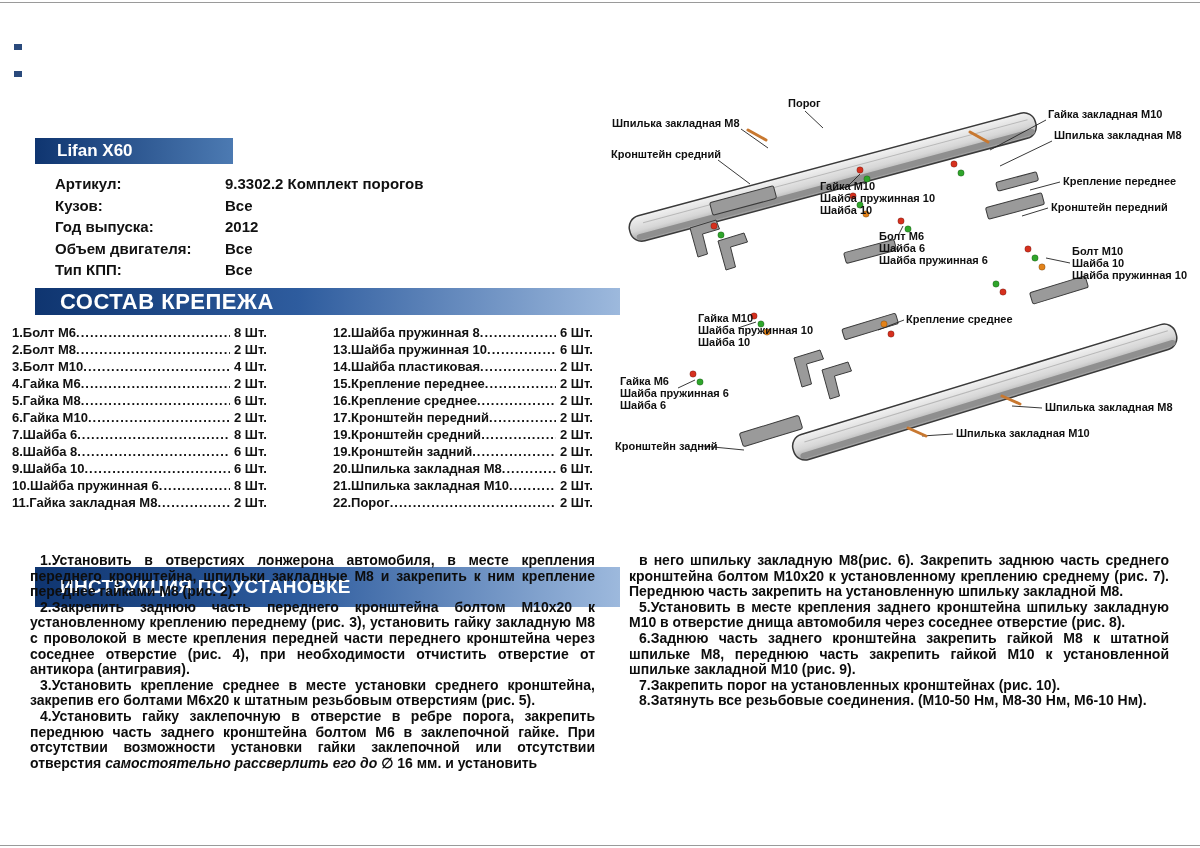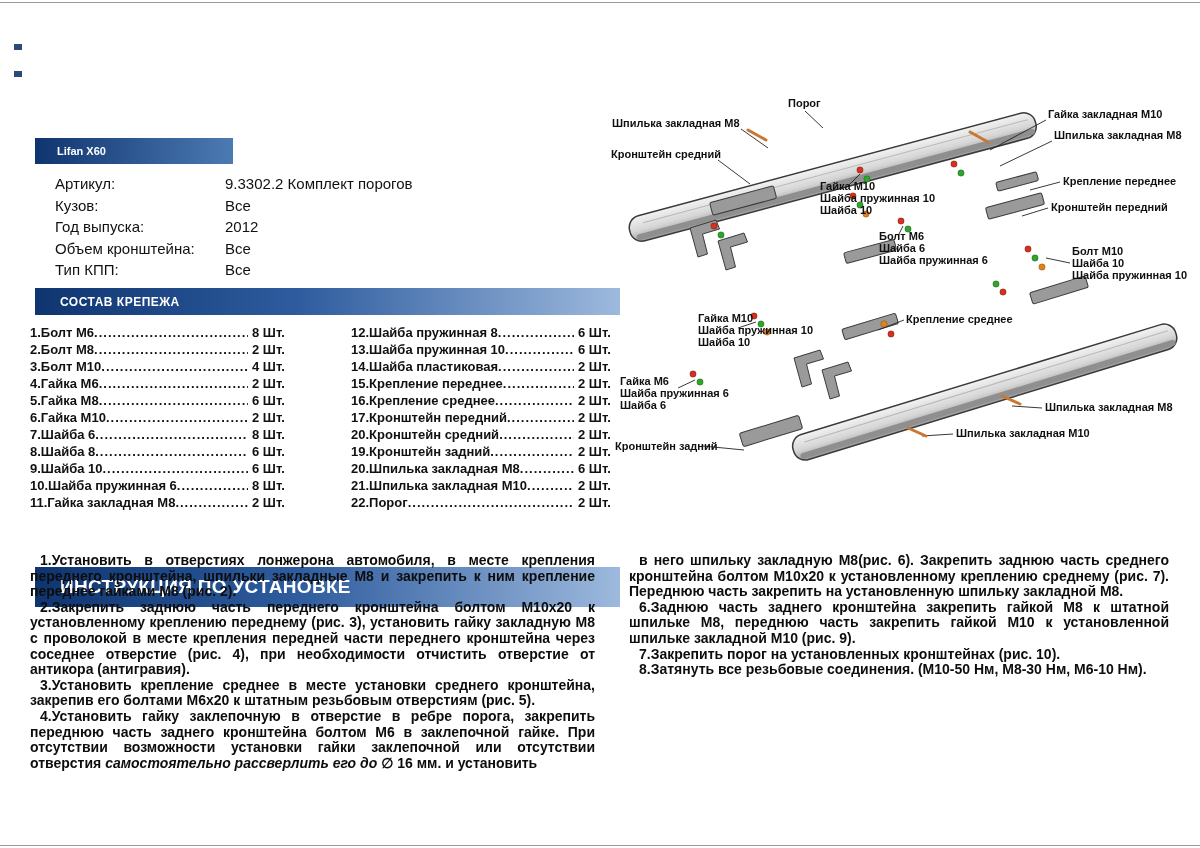--- a/index.html
+++ b/index.html
@@ -8,32 +8,32 @@
     font-family:"Liberation Sans", sans-serif; overflow:hidden;
   }
   .page-border { position:absolute; left:0; right:0; height:1px; background:#9a9a9a; }
   .edge-mark { position:absolute; left:14px; width:8px; height:6px; background:#2a4a7c; }
 
   .titlebar {
     position:absolute; color:#ffffff; font-weight:bold;
     background:linear-gradient(90deg,#0f3570 0%, #2e5c9e 45%, #9db9dd 100%);
     display:flex; align-items:center;
   }
-  .bar-model { left:35px; top:138px; width:176px; height:26px; font-size:11px; padding-left:22px;
+  .bar-model { left:35px; top:138px; width:176px; height:26px; font-size:17px; padding-left:22px;
     background:linear-gradient(90deg,#0f3570 0%, #4c7ab2 100%); }
-  .bar-parts { left:35px; top:288px; width:560px; height:27px; font-size:12px; padding-left:25px; letter-spacing:.5px; }
+  .bar-parts { left:35px; top:288px; width:560px; height:27px; font-size:22px; padding-left:25px; letter-spacing:.5px; }
   .bar-instr { left:35px; top:519px; width:560px; height:40px; font-size:19px; padding-left:25px; letter-spacing:.3px;margin-top:48px; }
 
-  .product-info { position:absolute; left:55px; top:173px; font-size:15px; font-weight:normal; color:#111; }
+  .product-info { position:absolute; left:55px; top:173px; font-size:15px; font-weight:bold; color:#111; }
   .pi-row { height:21.5px; line-height:21.5px; white-space:nowrap; }
   .pi-label { display:inline-block; width:170px; }
   .pi-value { display:inline-block; }
 
   .parts-columns { position:absolute; left:30px; top:324px; width:562px; display:flex; gap:8px;
-    font-size:13px; font-weight:bold; color:#111; }
+    font-size:13px; font-weight:bold; color:#111;justify-content:center; }
   .parts-col { width:272px; }
   .parts-col.right { width:277px;margin-left:41px; }
   .part-row { display:flex; height:17px; line-height:17px; white-space:nowrap; }
   .part-name { flex:0 0 auto; }
   .part-dots { flex:1 1 auto; overflow:hidden; }
   .part-dots::after { content:"............................................................"; letter-spacing:1px; }
   .part-qty { flex:0 0 50px; text-align:left; padding-left:4px; }
 
   .diagram { position:absolute; left:598px; top:78px; width:600px; height:412px; }
   .diagram svg { width:100%; height:100%; }
@@ -56,21 +56,21 @@
   <div class="edge-mark" style="top:71px"></div>
 
   <div class="titlebar bar-model">
     <span>Lifan X60</span>
   </div>
 
   <div class="product-info">
       <div class="pi-row"><span class="pi-label">Артикул:</span><span class="pi-value">9.3302.2 Комплект порогов</span></div>
       <div class="pi-row"><span class="pi-label">Кузов:</span><span class="pi-value">Все</span></div>
       <div class="pi-row"><span class="pi-label">Год выпуска:</span><span class="pi-value">2012</span></div>
-      <div class="pi-row"><span class="pi-label">Объем кронштейна:</span><span class="pi-value">Все</span></div>
+      <div class="pi-row"><span class="pi-label">Объем двигателя:</span><span class="pi-value">Все</span></div>
       <div class="pi-row"><span class="pi-label">Тип КПП:</span><span class="pi-value">Все</span></div>
     </div>
 
   <div class="titlebar bar-parts">
     <span>СОСТАВ КРЕПЕЖА</span>
   </div>
 
   <div class="parts-columns">
     <div class="parts-col left">
         <div class="part-row">
@@ -154,21 +154,21 @@
           <span class="part-name">16.Крепление среднее</span>
           <span class="part-dots"></span>
           <span class="part-qty">2 Шт.</span>
         </div>
         <div class="part-row">
           <span class="part-name">17.Кронштейн передний</span>
           <span class="part-dots"></span>
           <span class="part-qty">2 Шт.</span>
         </div>
         <div class="part-row">
-          <span class="part-name">20.Кронштейн средний</span>
+          <span class="part-name">19.Кронштейн средний</span>
           <span class="part-dots"></span>
           <span class="part-qty">2 Шт.</span>
         </div>
         <div class="part-row">
           <span class="part-name">19.Кронштейн задний</span>
           <span class="part-dots"></span>
           <span class="part-qty">2 Шт.</span>
         </div>
         <div class="part-row">
           <span class="part-name">20.Шпилька закладная М8</span>
@@ -304,18 +304,19 @@
 
   <div class="instructions">
     <div class="instr-col left">
         <p class="instr-p"><span>1.Установить в отверстиях лонжерона автомобиля, в месте крепления переднего кронштейна, шпильки закладные М8 и закрепить к ним крепление переднее гайками М8 (рис. 2).</span></p>
         <p class="instr-p"><span>2.Закрепить заднюю часть переднего кронштейна болтом М10х20 к установленному креплению переднему (рис. 3), установить гайку закладную М8 с проволокой в месте крепления передней части переднего кронштейна через соседнее отверстие (рис. 4), при необходимости отчистить отверстие от антикора (антигравия).</span></p>
         <p class="instr-p"><span>3.Установить крепление среднее в месте установки среднего кронштейна, закрепив его болтами М6х20 к штатным резьбовым отверстиям (рис. 5).</span></p>
         <p class="instr-p"><span>4.Установить гайку заклепочную в отверстие в ребре порога, закрепить переднюю часть заднего кронштейна болтом М6 в заклепочной гайке. При отсутствии возможности установки гайки заклепочной или отсутствии отверстия </span><span class="em">самостоятельно рассверлить его до</span><span> ∅ 16 мм. и установить</span></p>
       </div>
     <div class="instr-col right">
         <p class="instr-p"><span>в него шпильку закладную М8(рис. 6).  Закрепить заднюю часть среднего кронштейна болтом М10х20 к установленному креплению среднему (рис. 7).  Переднюю часть закрепить на установленную шпильку закладной М8.</span></p>
+        <p class="instr-p"><span>5.Установить в месте крепления заднего кронштейна шпильку закладную М10 в отверстие днища автомобиля через соседнее отверстие (рис. 8).</span></p>
         <p class="instr-p"><span>6.Заднюю часть заднего кронштейна закрепить гайкой М8 к штатной шпильке М8, переднюю часть закрепить гайкой М10 к установленной шпильке закладной М10 (рис. 9).</span></p>
         <p class="instr-p"><span>7.Закрепить порог на установленных кронштейнах (рис. 10).</span></p>
         <p class="instr-p"><span>8.Затянуть все резьбовые соединения.  (М10-50 Нм, М8-30 Нм, М6-10 Нм).</span></p>
       </div>
   </div>
 </div>
 
 </body></html>

